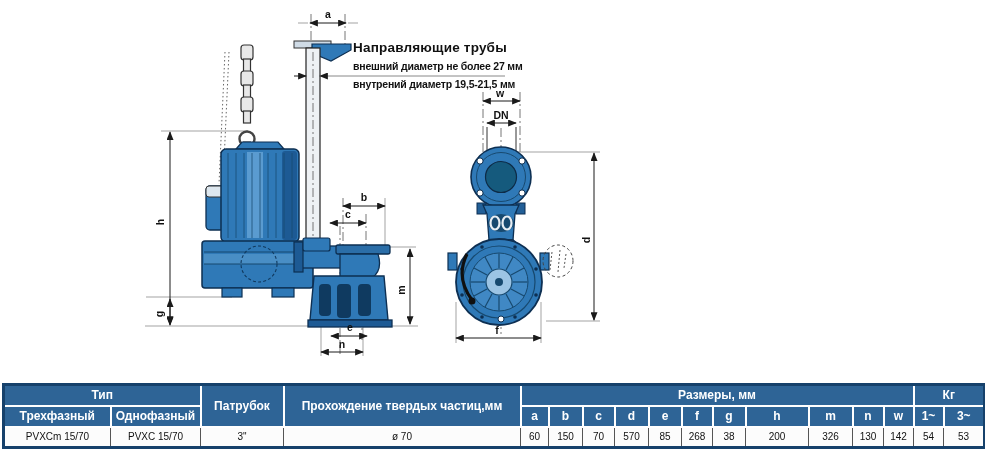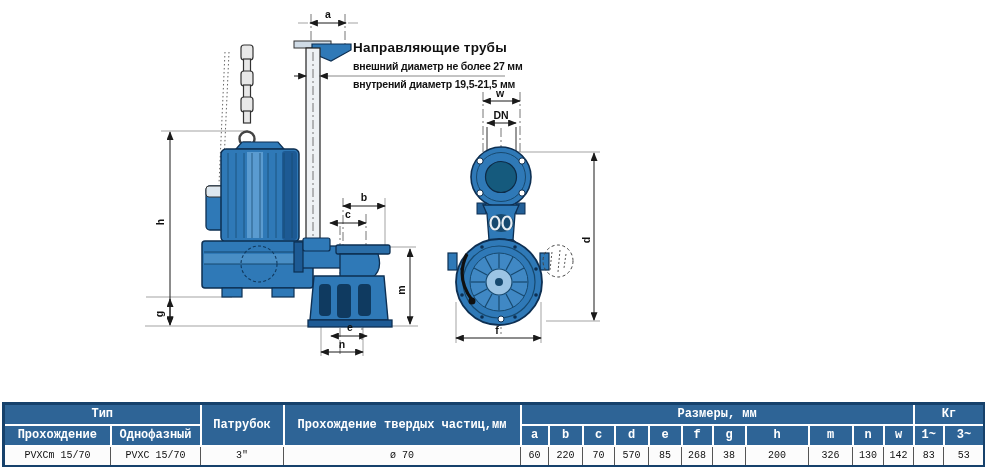--- a/index.html
+++ b/index.html
@@ -7,22 +7,22 @@
         font-family:"Liberation Sans",sans-serif;overflow:hidden;}
   .drawing{position:absolute;left:0;top:0;}
   svg text{font-family:"Liberation Sans",sans-serif;fill:#111;font-weight:bold;}
   .dim-label{font-size:10.5px;}
   .ann-title{font-size:13.5px;letter-spacing:.2px;}
   .ann-line{font-size:10.5px;letter-spacing:-0.2px;}
   .dim{stroke:#1a1a1a;stroke-width:1;}
   .ext{stroke:#999;stroke-width:0.9;}
   .cl{stroke:#666;stroke-width:0.9;stroke-dasharray:9 3 2 3;}
   .dotted{stroke:#555;stroke-width:0.9;stroke-dasharray:1.5 2.5;fill:none;}
-  .spec-table{position:absolute;left:2px;top:402px;width:981px;border-collapse:collapse;
-              table-layout:fixed;border:3px solid #16416b;font-family:Liberation Mono, monospace;}
+  .spec-table{position:absolute;left:2px;top:383px;width:981px;border-collapse:collapse;
+              table-layout:fixed;border:3px solid #16416b;}
   .spec-table th{background:#2e6496;color:#fff;border:2px solid #fff;font-size:12px;
                  font-weight:bold;padding:1px 2px;text-align:center;overflow:hidden;white-space:nowrap;}
   .spec-table td{background:#fcfcfc;color:#111;border:1px solid #555;font-size:10px;
                  padding:2px 1px;text-align:center;overflow:hidden;white-space:nowrap;}
   .spec-table tr{height:21px;}
 </style>
 </head>
 <body>
 
 <div class="page">
@@ -287,21 +287,21 @@
     </colgroup>
     <tbody>
         <tr>
       <th colspan="2">Тип</th>
       <th rowspan="2">Патрубок</th>
       <th rowspan="2">Прохождение твердых частиц,мм</th>
       <th colspan="11">Размеры, мм</th>
       <th colspan="2">Кг</th>
     </tr>
     <tr>
-      <th>Прохождение</th>
+      <th>Трехфазный</th>
       <th>Однофазный</th>
       <th>a</th>
       <th>b</th>
       <th>c</th>
       <th>d</th>
       <th>e</th>
       <th>f</th>
       <th>g</th>
       <th>h</th>
       <th>m</th>
@@ -309,28 +309,28 @@
       <th>w</th>
       <th>1~</th>
       <th>3~</th>
     </tr>
     <tr>
       <td>PVXCm 15/70</td>
       <td>PVXC 15/70</td>
       <td>3"</td>
       <td>ø 70</td>
       <td>60</td>
-      <td>220</td>
+      <td>150</td>
       <td>70</td>
       <td>570</td>
       <td>85</td>
       <td>268</td>
       <td>38</td>
       <td>200</td>
       <td>326</td>
       <td>130</td>
       <td>142</td>
-      <td>83</td>
+      <td>54</td>
       <td>53</td>
     </tr>
   </tbody>
     </table>
 </div>
 
 </body></html>

